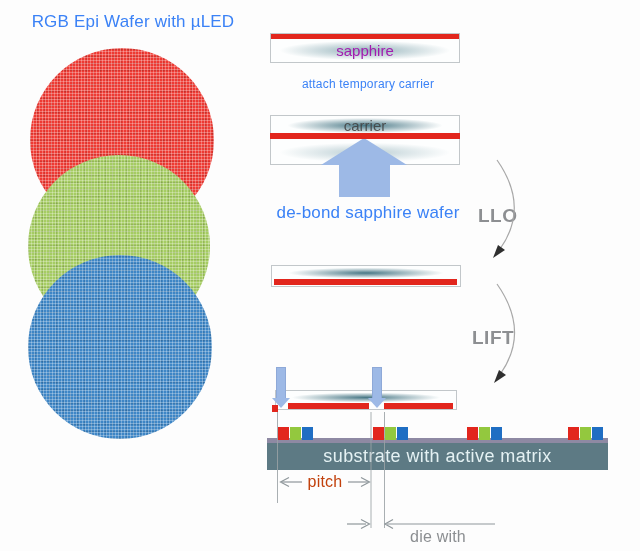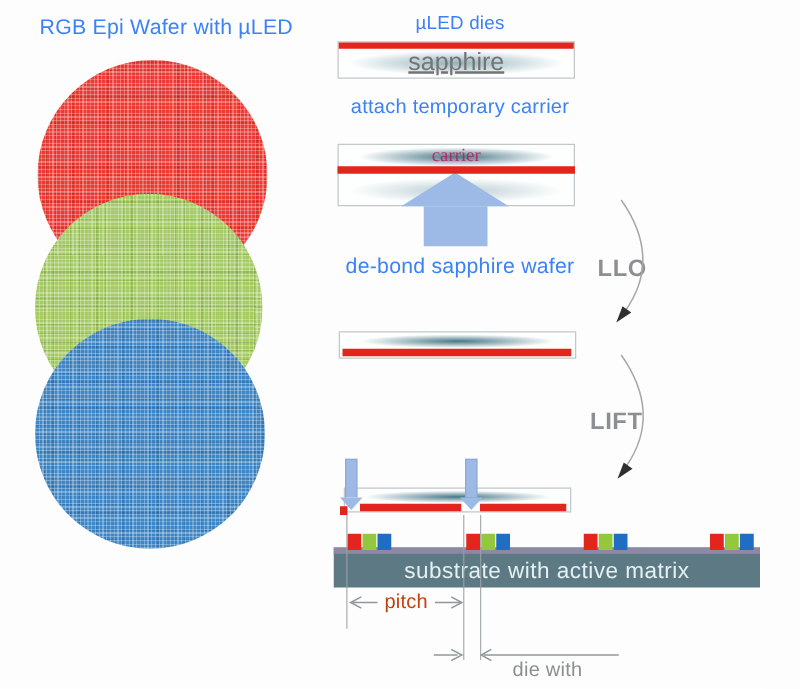--- a/index.html
+++ b/index.html
@@ -51,31 +51,30 @@
 </head>
 <body>
 
 <div class="canvas">
 
   <div class="lbl" style="left:28px;top:12px;width:210px;font-size:17px;">RGB Epi Wafer with µLED</div>
   <div class="wafer wafer-tex wafer-red"></div>
   <div class="wafer wafer-tex wafer-green"></div>
   <div class="wafer wafer-tex wafer-blue"></div>
 
-  <div class="lbl" style="left:298px;top:10px;width:140px;font-size:15px;">µLED dies</div>
   <div class="box" style="left:270px;top:33px;width:190px;height:30px;">
     <div class="band band-mid" style="left:1px;right:1px;top:5px;bottom:1px;"></div>
     <div class="stripe" style="left:0;right:0;top:0;height:5px;"></div>
-    <div style="position:absolute;left:0;right:0;top:5px;bottom:0;display:flex;align-items:center;justify-content:center;font-size:20px;color:#737373;text-decoration:underline;">sapphire</div>
+    <div style="position:absolute;left:0;right:0;top:5px;bottom:0;display:flex;align-items:center;justify-content:center;font-size:15px;color:#a21caf;">sapphire</div>
   </div>
 
-  <div class="lbl" style="left:257px;top:77px;width:222px;font-size:16px;">attach temporary carrier</div>
+  <div class="lbl" style="left:257px;top:77px;width:222px;font-size:12px;">attach temporary carrier</div>
   <div class="box" style="left:270px;top:115px;width:190px;height:50px;">
     <div class="band band-strong" style="left:1px;right:1px;top:1px;height:17px;"></div>
-    <div style="position:absolute;left:0;right:0;top:0;height:18px;display:flex;align-items:center;justify-content:center;font-size:15px;color:#be185d;opacity:.85;font-family:Liberation Serif, serif;">carrier</div>
+    <div style="position:absolute;left:0;right:0;top:0;height:18px;display:flex;align-items:center;justify-content:center;font-size:15px;color:#404040;opacity:.85;">carrier</div>
     <div class="band band-soft" style="left:1px;right:1px;top:27px;bottom:2px;"></div>
   </div>
   <div class="up-arrow">
     <div class="head"></div>
     <div class="shaft"></div>
   </div>
   <div class="stripe" style="left:270px;top:133px;width:190px;height:6px;z-index:4;"></div>
 
   <div class="lbl" style="left:260px;top:203px;width:216px;font-size:17px;">de-bond sapphire wafer</div>
   <div class="step-bold" style="left:478px;top:205px;">LLO</div>

